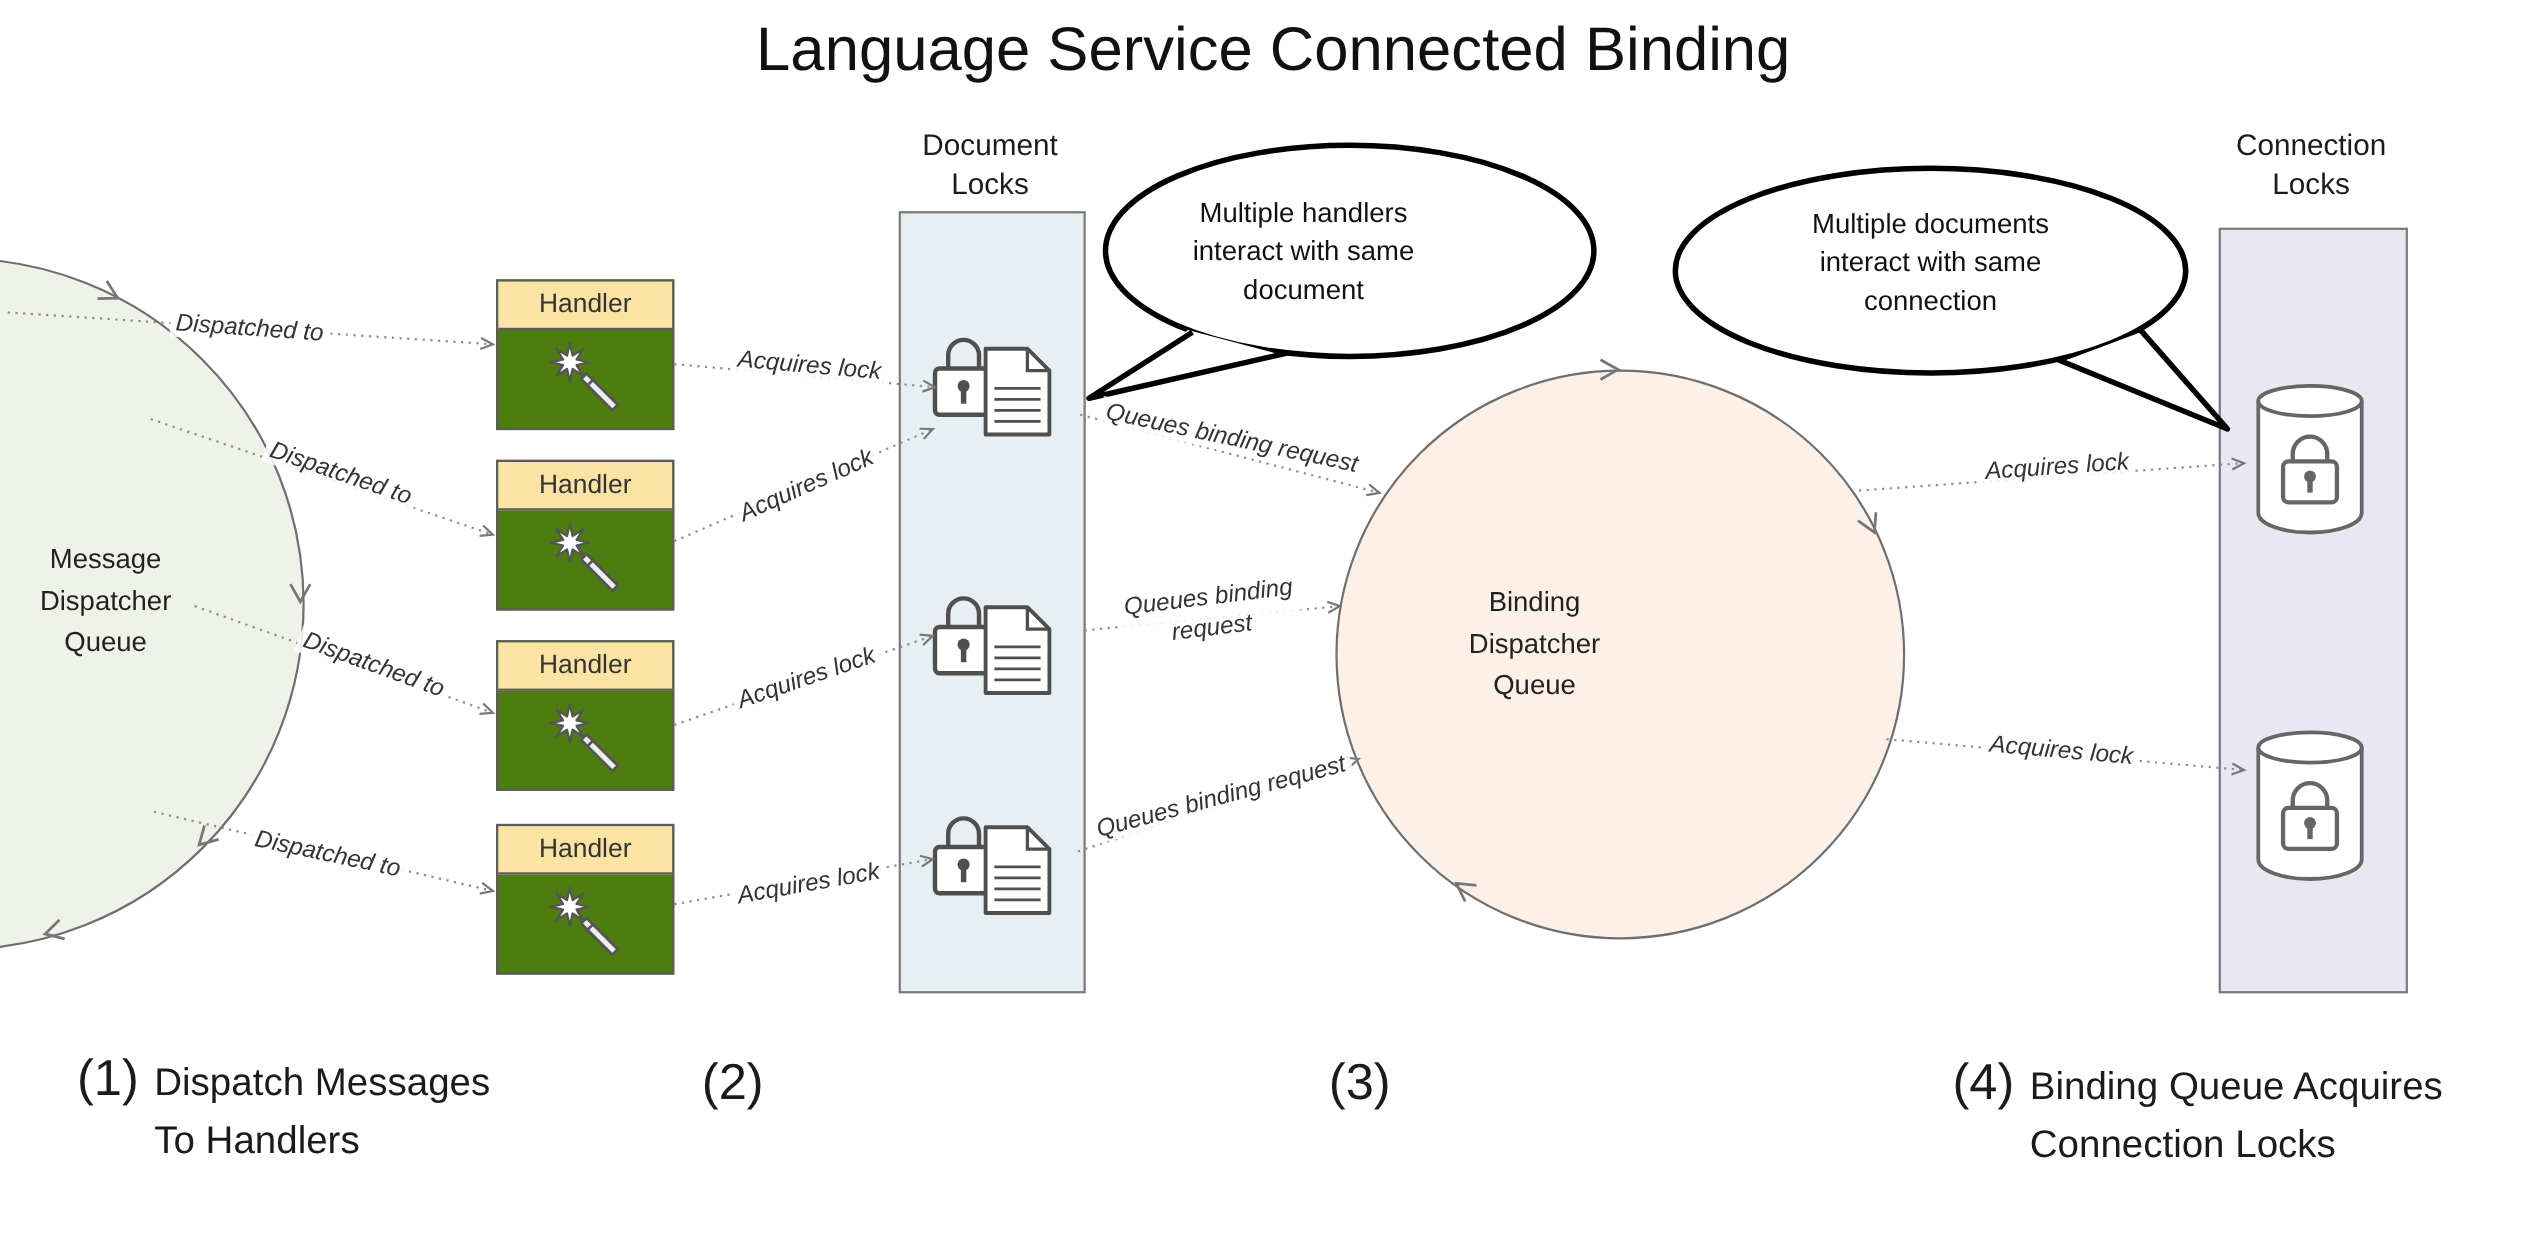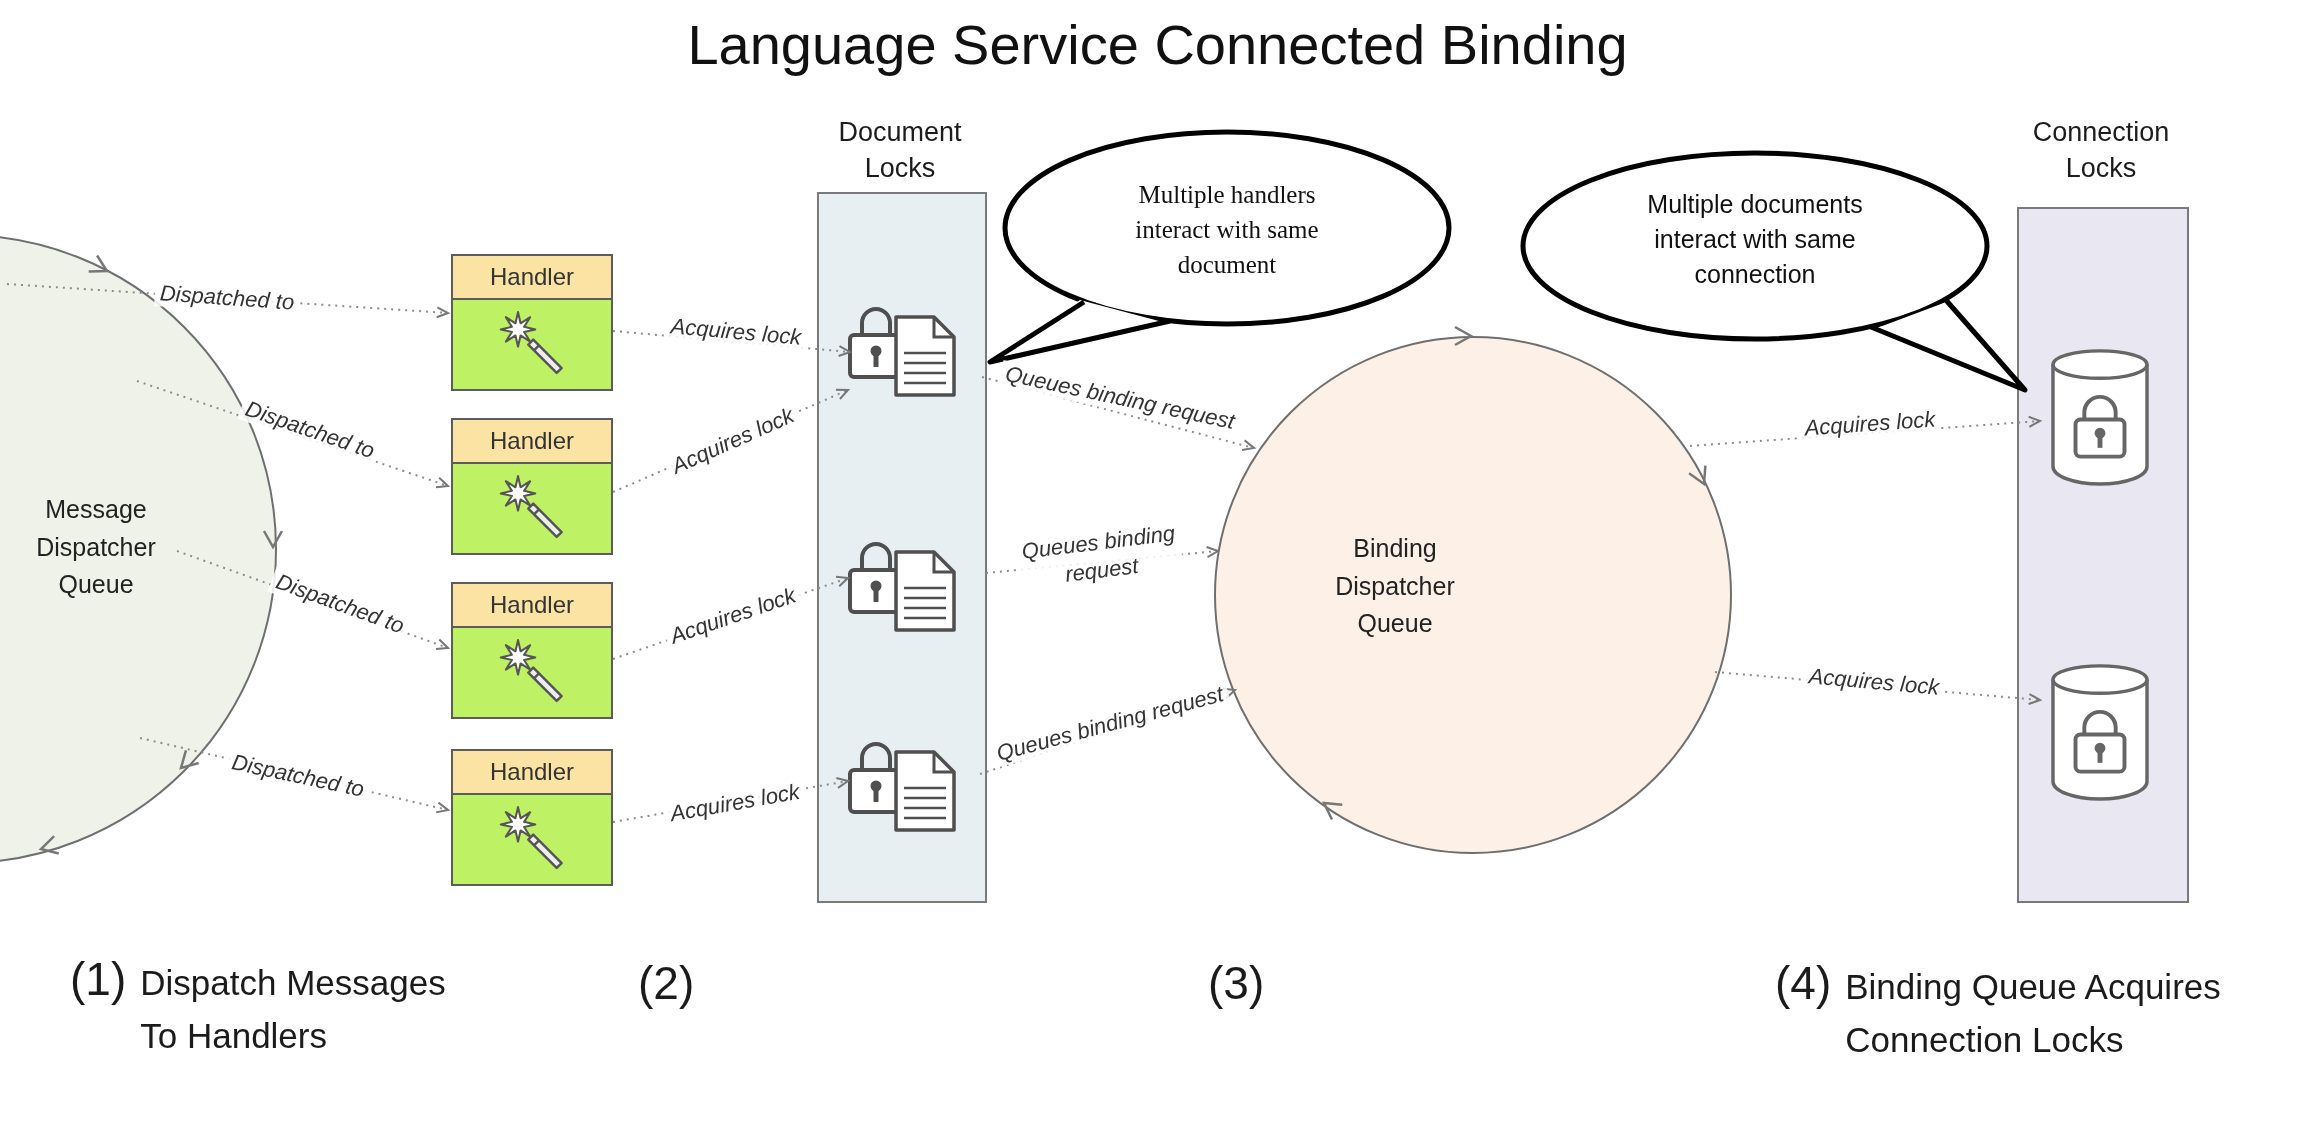--- a/index.html
+++ b/index.html
@@ -3,21 +3,21 @@
 <meta charset="utf-8">
 <style>
   html,body { margin:0; padding:0; background:#fff; }
   .canvas {
     position:relative; width:2315px; height:1121px; overflow:hidden;
     background:#ffffff; font-family:"Liberation Sans", sans-serif;
   }
   
   .circle  { position:absolute; border-radius:50%; z-index:1; }
   .panel   { position:absolute; z-index:2; border:2px solid #7a7a7a; }
-  .handler { position:absolute; z-index:2; width:162px; border:2px solid #5c5c5c; background:#bef264; box-sizing:border-box; }
+  .handler { position:absolute; z-index:2; width:162px; border:2px solid #5c5c5c; background:#4d7c0f; box-sizing:border-box; }
   .icon-abs{ position:absolute; z-index:2; }
   .edges   { position:absolute; left:0; top:0; z-index:3; pointer-events:none; }
   .txt     { position:absolute; z-index:4; }
 
   .title { top:12px; left:0; width:100%; text-align:center; font-size:56px; color:#111; }
 
   .circle.message { left:-353px; top:234px; width:626px; height:626px; background:#eef2e9; border:2px solid #6f6f6f; }
   .circle.binding { left:1214px; top:336px; width:514px; height:514px; background:#fcf0e7; border:2px solid #6f6f6f; }
 
   .panel.doc-col  { left:817px;  top:192px; width:166px; height:707px; background:#e7eff3; }
@@ -202,21 +202,21 @@
 Queue</div>
   <div class="txt shape-label" style="left:1395px; top:586px;">Binding
 Dispatcher
 Queue</div>
 
   <div class="txt col-header" style="left:900px;  top:150px;">Document
 Locks</div>
   <div class="txt col-header" style="left:2101px; top:150px;">Connection
 Locks</div>
 
-  <div class="txt bubble-text" style="left:1227px; top:229px;font-family:Liberation Serif, serif;">Multiple handlers
+  <div class="txt bubble-text" style="left:1185px; top:229px;">Multiple handlers
 interact with same
 document</div>
   <div class="txt bubble-text" style="left:1755px; top:239px;">Multiple documents
 interact with same
 connection</div>
 
   <div class="txt edge-label" style="left:227px;  top:298px; transform:translate(-50%,-50%) rotate(4deg);">Dispatched to</div>
   <div class="txt edge-label" style="left:310px;  top:430px; transform:translate(-50%,-50%) rotate(19deg);">Dispatched to</div>
   <div class="txt edge-label" style="left:340px;  top:604px; transform:translate(-50%,-50%) rotate(20deg);">Dispatched to</div>
   <div class="txt edge-label" style="left:298px;  top:776px; transform:translate(-50%,-50%) rotate(12deg);">Dispatched to</div>

